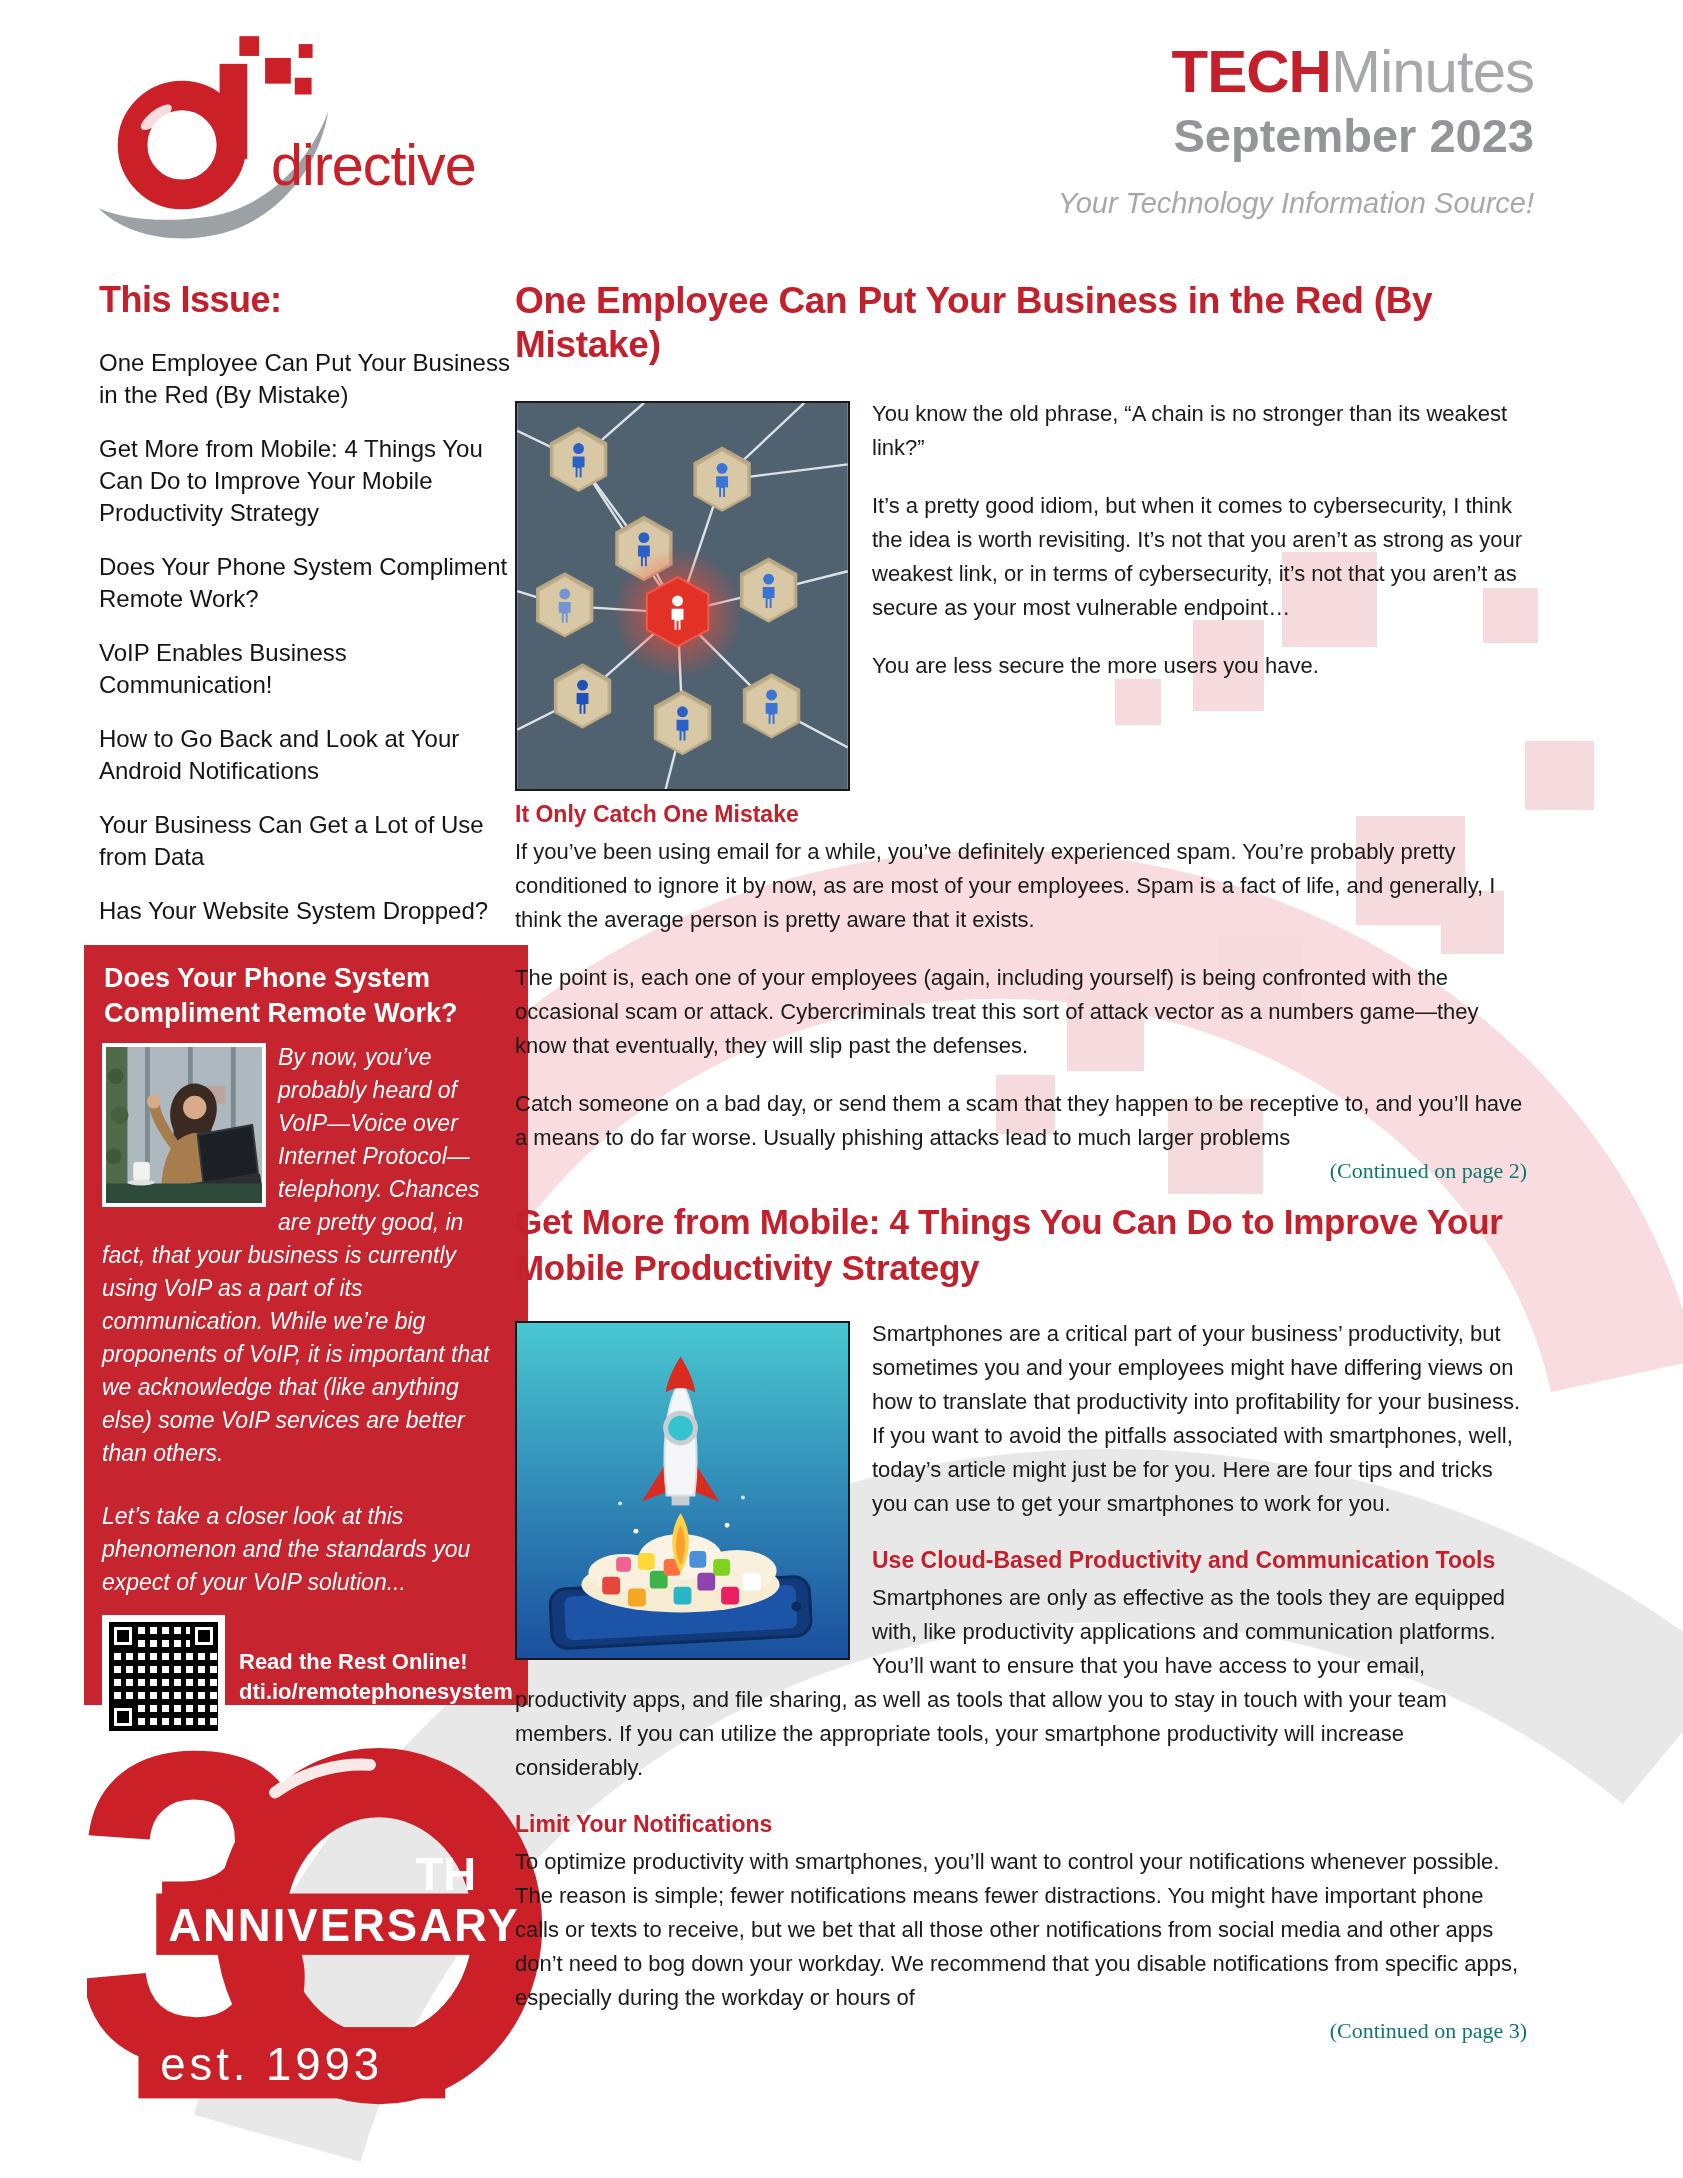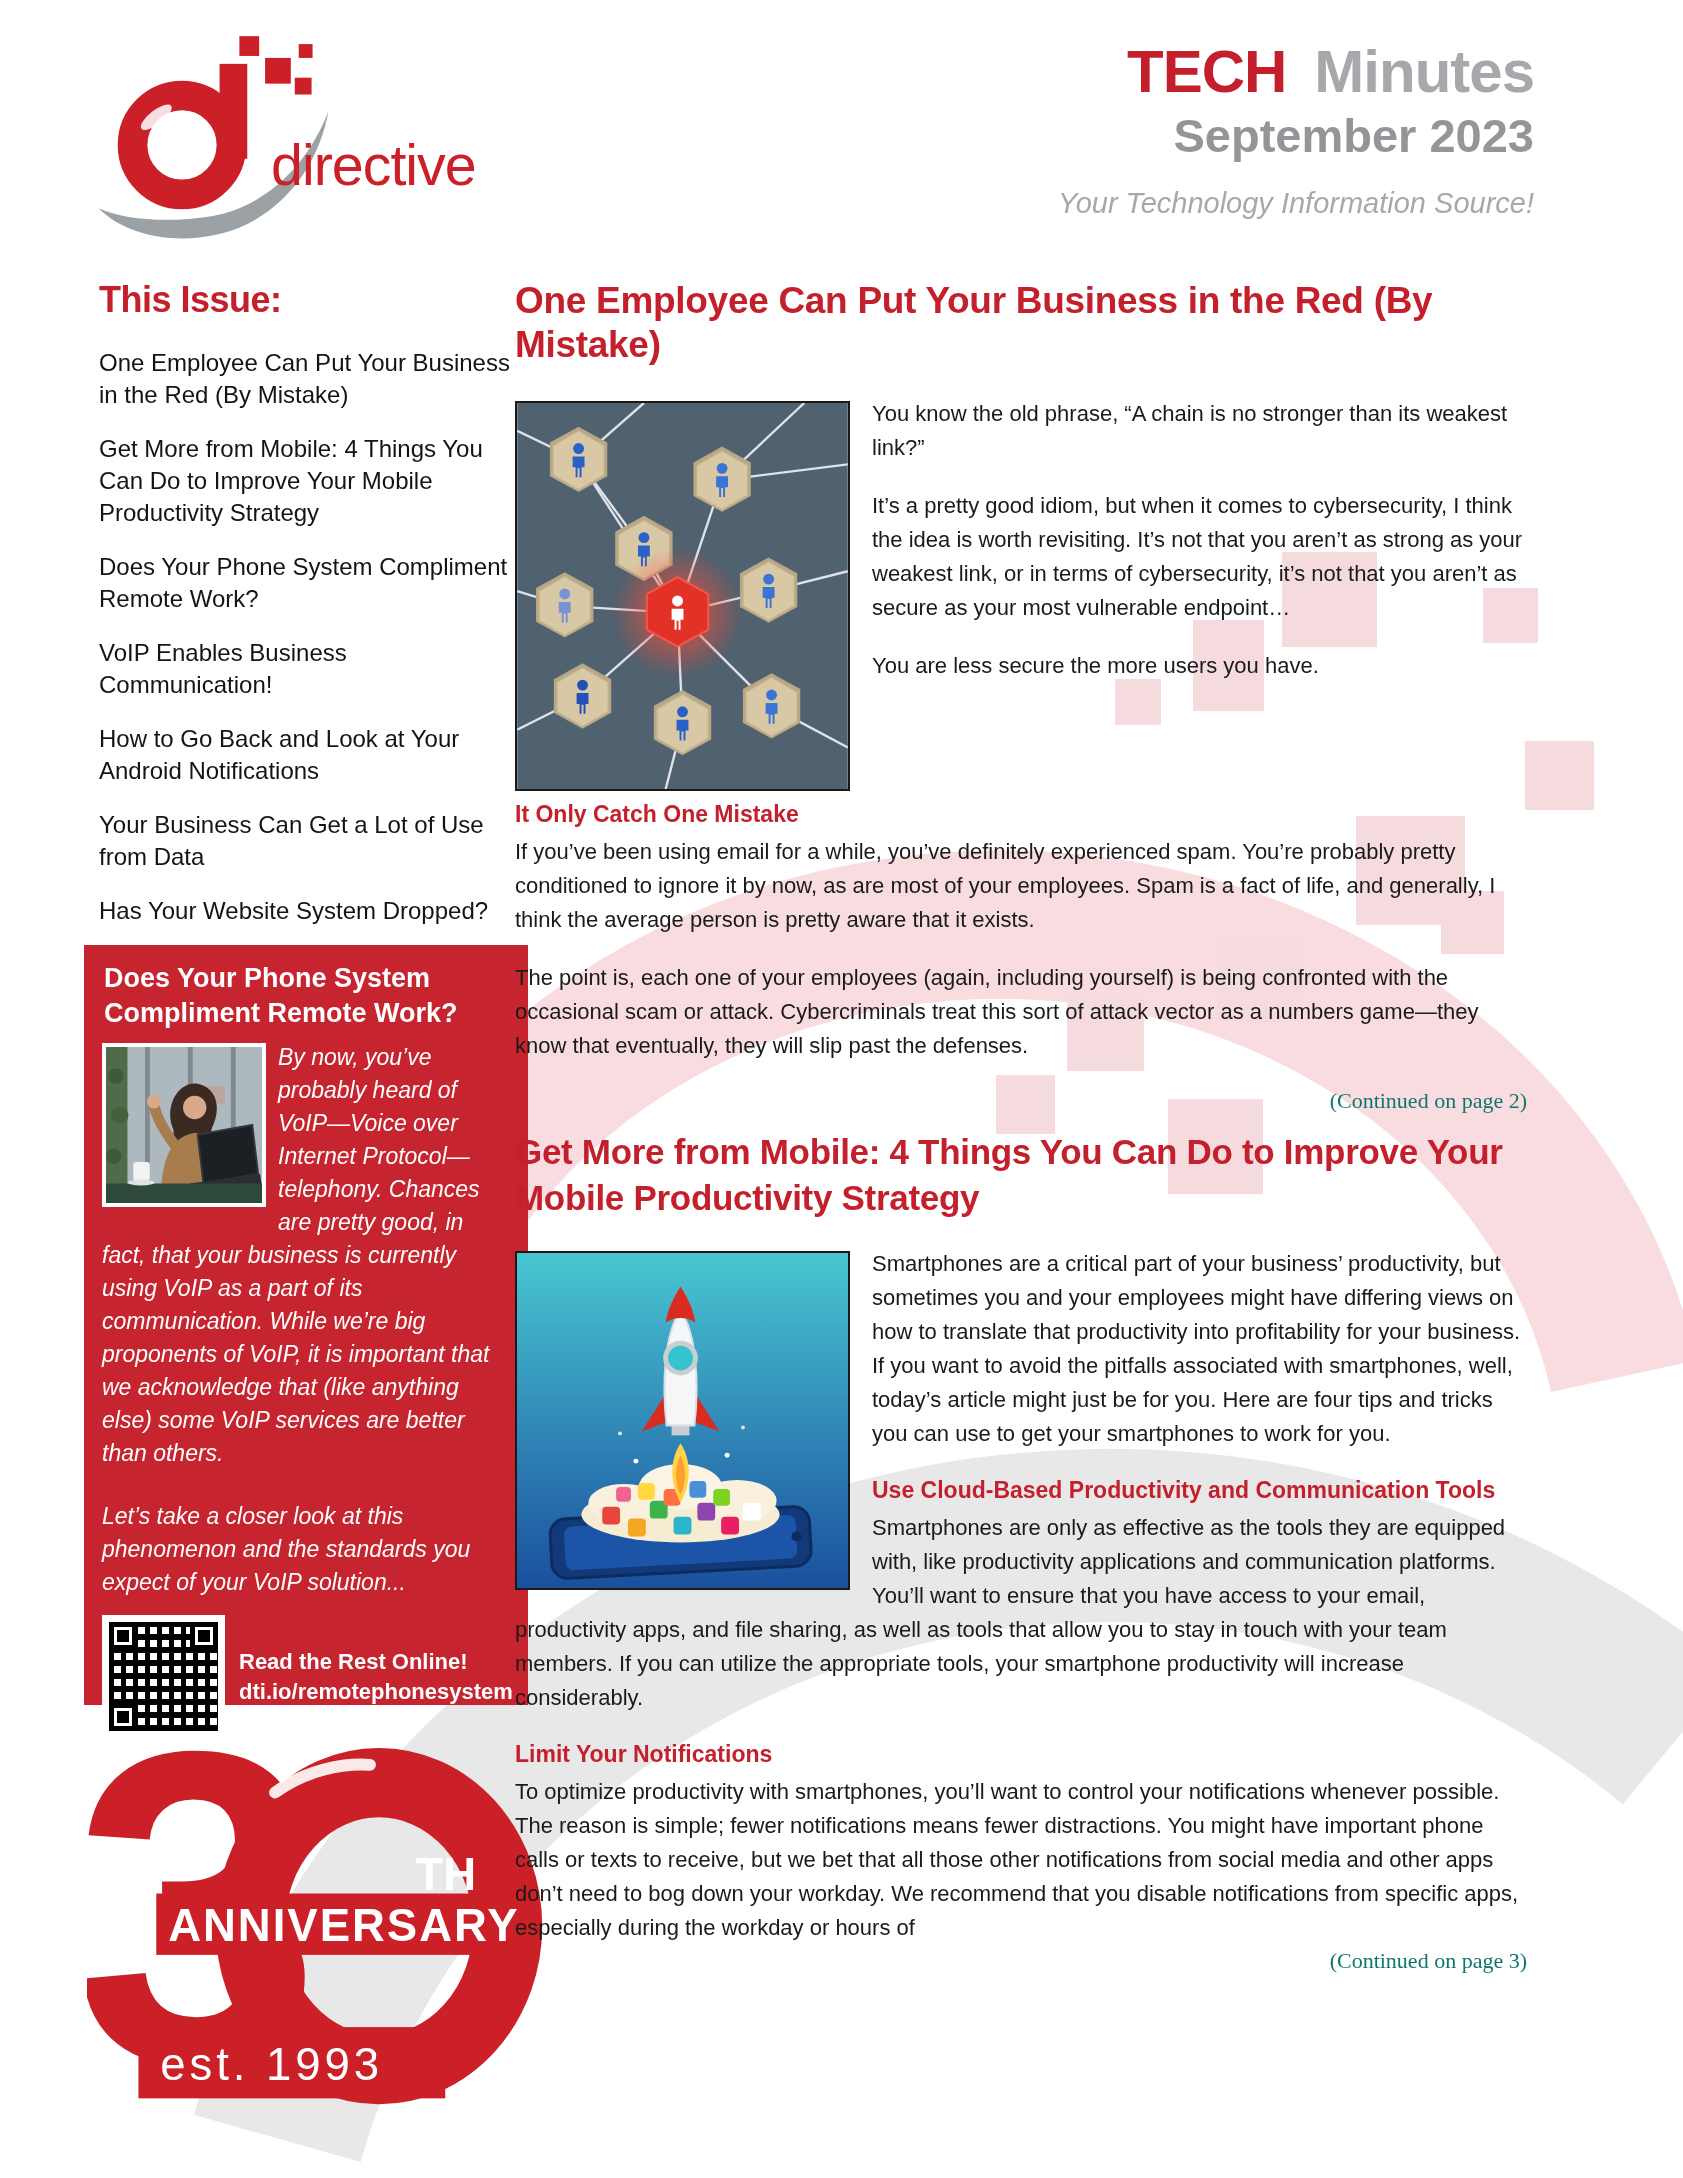--- a/index.html
+++ b/index.html
@@ -6,21 +6,21 @@
   .page{position:relative;width:1683px;height:2178px;background:#ffffff;overflow:hidden;
         font-family:"Liberation Sans",sans-serif;color:#1a1a1a;}
   
   .watermark{position:absolute;inset:0;z-index:0;pointer-events:none;}
   .wm-square{position:absolute;background:#f6dbde;}
   
   .logo{position:absolute;left:91px;top:34px;width:455px;height:216px;z-index:2;}
   .masthead{position:absolute;right:149px;top:40px;text-align:right;z-index:2;}
   .masthead .line1{font-size:60px;font-weight:bold;letter-spacing:-1px;line-height:63px;}
   .masthead .tech{color:#c3202c;}
-  .masthead .minutes{color:#a6a8ab;font-weight:700;margin-left:28px;}
+  .masthead .minutes{color:#a6a8ab;font-weight:400;}
   .masthead .date{font-size:47px;font-weight:bold;color:#939598;margin-top:8px;line-height:50px;}
   .masthead .tagline{font-size:29px;font-style:italic;color:#a6a8ab;margin-top:26px;line-height:32px;}
   
   .sidebar{position:absolute;left:99px;top:279px;width:414px;z-index:2;}
   .sidebar h2{margin:0 0 26px 0;font-size:36px;color:#c3202c;letter-spacing:-0.5px;}
   .toc-item{font-size:24px;line-height:32px;margin:0 0 22px 0;color:#141414;}
   
   .promo{position:absolute;left:84px;top:945px;width:444px;height:760px;background:#c6242e;
          box-sizing:border-box;padding:16px 18px;color:#fff;z-index:2;}
   .promo h3{margin:0 0 10px 2px;font-size:27px;line-height:35px;color:#fff;}
@@ -243,20 +243,21 @@
       </svg>
     </div>
 
     <p>You know the old phrase, “A chain is no stronger than its weakest link?”</p>
     <p>It’s a pretty good idiom, but when it comes to cybersecurity, I think the idea is worth revisiting. It’s not that you aren’t as strong as your weakest link, or in terms of cybersecurity, it’s not that you aren’t as secure as your most vulnerable endpoint…</p>
     <p>You are less secure the more users you have.</p>
 
     <div class="subhead clear">It Only Catch One Mistake</div>
     <p>If you’ve been using email for a while, you’ve definitely experienced spam. You’re probably pretty conditioned to ignore it by now, as are most of your employees. Spam is a fact of life, and generally, I think the average person is pretty aware that it exists.</p>
     <p>The point is, each one of your employees (again, including yourself) is being confronted with the occasional scam or attack. Cybercriminals treat this sort of attack vector as a numbers game—they know that eventually, they will slip past the defenses.</p>
+    <p style="margin-bottom:0;">Catch someone on a bad day, or send them a scam that they happen to be receptive to, and you’ll have a means to do far worse. Usually phishing attacks lead to much larger problems</p>
     <div class="continued">(Continued on page 2)</div>
 
     <h1 class="second">Get More from Mobile: 4 Things You Can Do to Improve Your Mobile Productivity Strategy</h1>
 
     <div class="art-img" style="width:331px;height:335px;">
       <svg width="331" height="335" viewBox="0 0 334 338">
         <defs>
           <linearGradient id="sky" x1="0" y1="0" x2="0" y2="1">
             <stop offset="0%" stop-color="#49c7d1"></stop>
               <stop offset="100%" stop-color="#1a4f9e"></stop>

